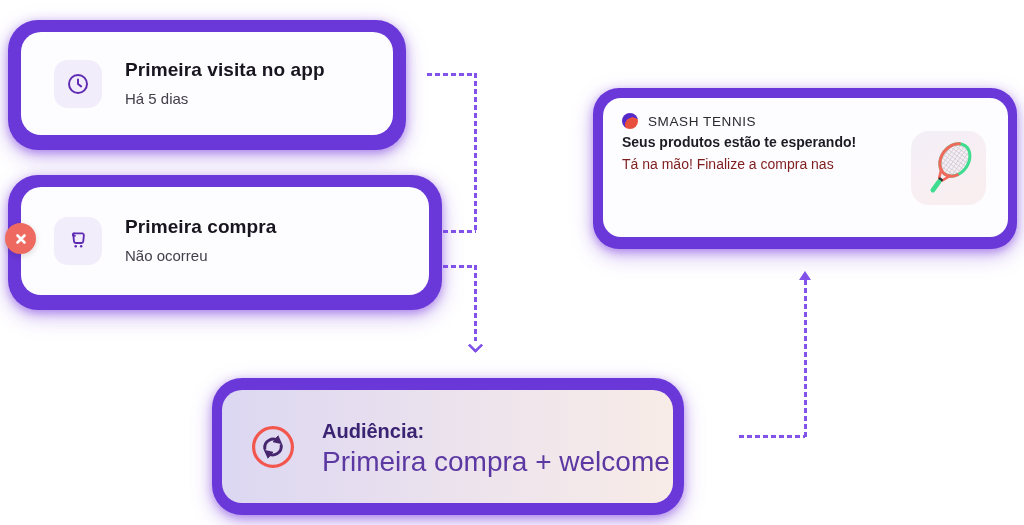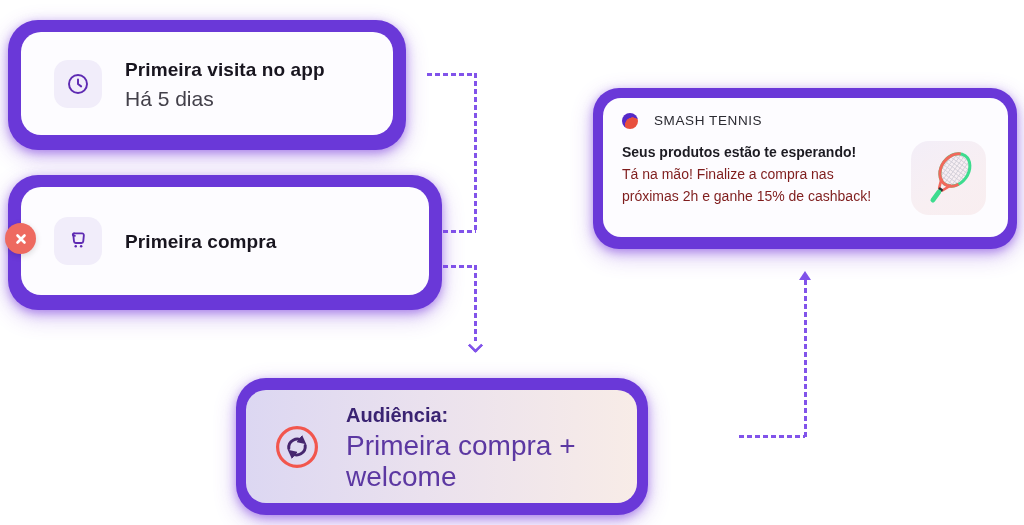--- a/index.html
+++ b/index.html
@@ -29,35 +29,35 @@
   .trigger-inner { inset:12px 13px 15px 13px; padding-left:33px; gap:23px; }
 
   .icon-tile {
     width:48px; height:48px;
     border-radius:14px;
     background:#f1edfa;
     display:flex; align-items:center; justify-content:center;
     flex:0 0 auto;
   }
   .node-title { font-size:19px; font-weight:700; color:#18151f; line-height:27px; letter-spacing:.1px; }
-  .node-subtitle { font-size:21px; font-weight:400; color:#43404a; line-height:26px; margin-top:3px; }
+  .node-subtitle { font-size:15px; font-weight:400; color:#43404a; line-height:26px; margin-top:3px; }
 
   .badge-x {
     position:absolute;
     left:-3px; top:48px;
     width:31px; height:31px;
     border-radius:50%;
     background:#ee6a60;
     display:flex; align-items:center; justify-content:center;
     box-shadow:0 2px 6px rgba(0,0,0,.15);
   }
 
   
   .note-inner { inset:10px 9px 12px 10px; display:block; padding:15px 20px 0 19px; }
-  .note-header { display:flex; gap:16px; margin-bottom:10px; }
+  .note-header { display:flex; align-items:center; gap:10px; }
   .note-logo {
     width:16px; height:16px; border-radius:50%;
     background:radial-gradient(circle at 66% 74%, #e84f3d 46%, #5529c8 48%);
     flex:0 0 auto;
   }
   .note-appname { font-size:13.5px; font-weight:500; color:#2a2a31; letter-spacing:.6px; }
   .note-row { display:flex; align-items:flex-start; }
   .note-texts { flex:1 1 auto; padding-top:2px; }
   .note-headline { font-size:14px; font-weight:700; color:#1c1b22; line-height:22px; white-space:nowrap; }
   .note-body { font-size:14px; font-weight:400; color:#7f1d1d; line-height:22px; white-space:nowrap; }
@@ -132,40 +132,40 @@
       <div class="icon-tile">
         <svg width="26" height="26" viewBox="0 0 24 24" fill="none" stroke="#5e2ab2" stroke-width="1.7" stroke-linecap="round" stroke-linejoin="round">
           <path d="M9.2 7.2c-1.1 0-2-.4-2-1.2 0-.7.7-1 1.3-1"></path>
           <path d="M8.2 5h7.6a1.6 1.6 0 0 1 1.6 1.8l-.55 5.6a1.6 1.6 0 0 1-1.6 1.45H9.9a1.6 1.6 0 0 1-1.6-1.45L7.7 6.6"></path>
           <circle cx="9.9" cy="16.8" r="1.15" fill="#5e2ab2" stroke="none"></circle>
           <circle cx="14.9" cy="16.8" r="1.15" fill="#5e2ab2" stroke="none"></circle>
         </svg>
       </div>
       <div>
         <div class="node-title">Primeira compra</div>
+        <div class="node-subtitle">Não ocorreu</div>
       </div>
     </div>
     <div class="badge-x">
       <svg width="14" height="14" viewBox="0 0 14 14" fill="none" stroke="#ffffff" stroke-width="2.6" stroke-linecap="round">
         <path d="M3.5 3.5 10.5 10.5 M10.5 3.5 3.5 10.5"></path>
       </svg>
     </div>
   </div>
 
   <div class="node" style="left:593px;top:88px;width:424px;height:161px;border-radius:26px">
     <div class="node-inner note-inner" style="border-radius:18px">
       <div class="note-header">
         <div class="note-logo"></div>
         <div class="note-appname">SMASH TENNIS</div>
       </div>
       <div class="note-row">
         <div class="note-texts">
           <div class="note-headline">Seus produtos estão te esperando!</div>
           <div class="note-body">Tá na mão! Finalize a compra nas</div>
-          <div class="note-body">próximas 2h e ganhe 15% de cashback!</div>
         </div>
         <div class="racket-tile">
           <svg width="74" height="74" viewBox="0 0 74 74">
             <defs>
               <clipPath id="rc">
                   <ellipse cx="37" cy="27" rx="12.5" ry="16.5"></ellipse>
                 </clipPath>
             </defs>
             <g transform="rotate(36 37 37)">
               <g clip-path="url(#rc)" stroke="#cfccd6" stroke-width="0.8" fill="none">
@@ -177,21 +177,21 @@
               <path d="M31.5 42.5 35 51 M42.5 42.5 39 51" stroke="#f2685c" stroke-width="2.6" fill="none" stroke-linecap="round"></path>
               <rect x="34.7" y="49.8" width="4.6" height="2.8" rx="1" fill="#2f2f35"></rect>
               <rect x="34.6" y="51.8" width="4.8" height="15" rx="2.4" fill="#3ddc8e"></rect>
             </g>
           </svg>
         </div>
       </div>
     </div>
   </div>
 
-  <div class="node" style="left:236px;top:378px;width:412px;height:137px">
+  <div class="node" style="left:212px;top:378px;width:472px;height:137px">
     <div class="node-inner aud-inner">
       <div style="flex:0 0 auto;display:flex">
         <svg width="46" height="46" viewBox="0 0 46 46">
           <defs>
             <marker id="sah" markerUnits="userSpaceOnUse" markerWidth="9" markerHeight="9" refX="4" refY="4.5" orient="auto">
               <path d="M0 0 L9 4.5 L0 9 z" fill="#46266e"></path>
             </marker>
           </defs>
           <circle cx="23" cy="23" r="19.4" fill="none" stroke="#f2564d" stroke-width="3.2"></circle>
           <g stroke="#46266e" stroke-width="3" fill="none" stroke-linecap="round">

